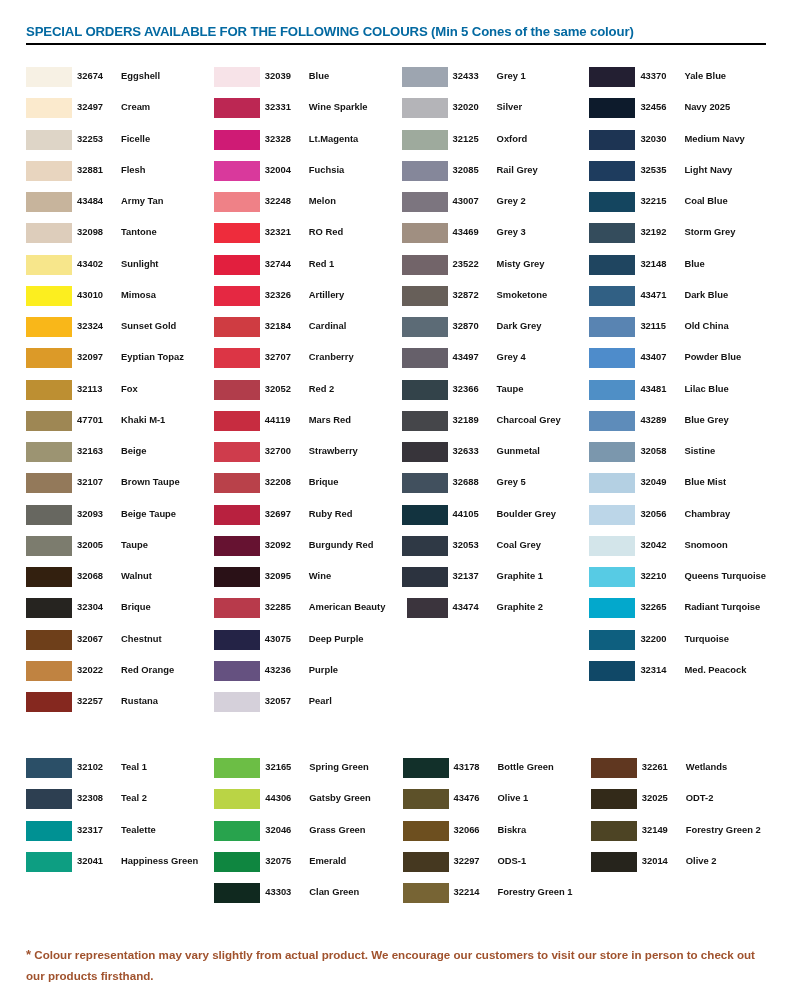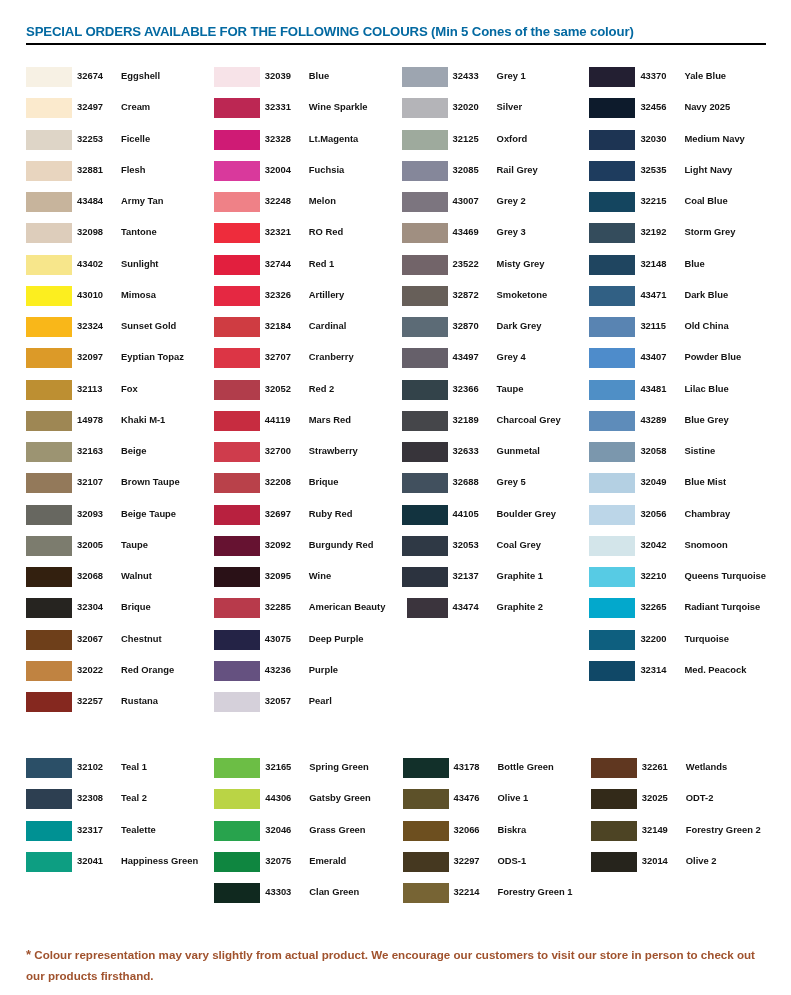--- a/index.html
+++ b/index.html
@@ -177,21 +177,21 @@
           <div class="row-code">32097</div>
           <div class="row-name">Eyptian Topaz</div>
         </div>
         <div class="row">
           <div class="swatch" style="background: rgb(189, 143, 50);"></div>
           <div class="row-code">32113</div>
           <div class="row-name">Fox</div>
         </div>
         <div class="row">
           <div class="swatch" style="background: rgb(158, 135, 84);"></div>
-          <div class="row-code">14978</div>
+          <div class="row-code">47701</div>
           <div class="row-name">Khaki M-1</div>
         </div>
         <div class="row">
           <div class="swatch" style="background: rgb(156, 148, 114);"></div>
           <div class="row-code">32163</div>
           <div class="row-name">Beige</div>
         </div>
         <div class="row">
           <div class="swatch" style="background: rgb(147, 121, 90);"></div>
           <div class="row-code">32107</div>

